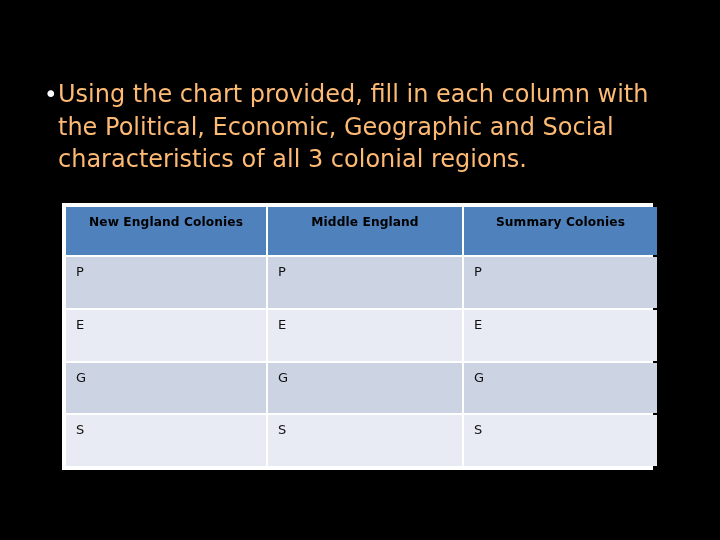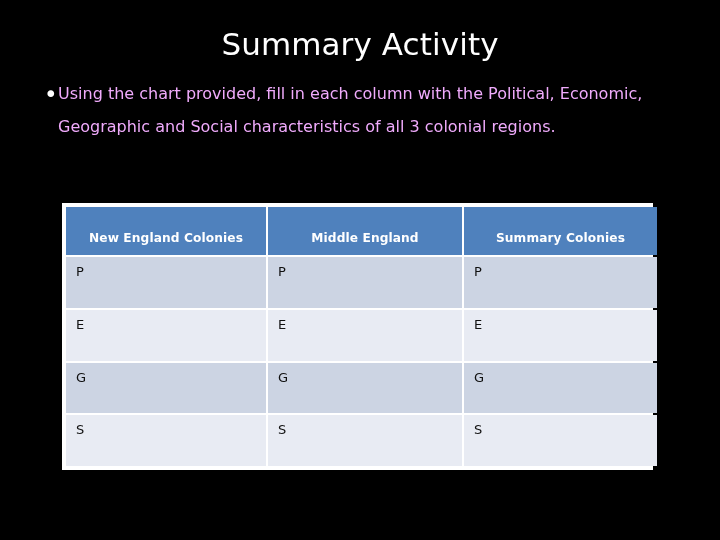--- a/index.html
+++ b/index.html
@@ -52,23 +52,23 @@
     width: 24px;
     color: #ffffff;
     font-size: 23px;
     line-height: 32px;
     text-align: left;
     padding-left: 10px;
     box-sizing: border-box;
   }
   .bullet-text {
     flex: 1 1 auto;
-    color: #f0abfc;
+    color: #fdba74;
     font-family: "DejaVu Sans", sans-serif;
-    font-size: 16px;
+    font-size: 24px;
     line-height: 32.5px;
     font-weight: 400;
     text-align: left;
   }
 
   
   .table-wrap {
     position: absolute;
     left: 62px;
     top: 203px;
@@ -80,27 +80,27 @@
   }
   table.summary-table {
     width: 100%;
     height: 100%;
     border-collapse: separate;
     border-spacing: 2px 2px;
     table-layout: fixed;
   }
   table.summary-table th {
     background: #4f81bd;
-    color: #ffffff;
+    color: #000000;
     font-family: "DejaVu Sans", sans-serif;
     font-size: 12.2px;
     font-weight: bold;
     text-align: center;
     vertical-align: top;
-    padding: 24px 4px 0 4px;
+    padding: 8px 4px 0 4px;
     height: 48px;
     box-sizing: border-box;
     letter-spacing: 0.1px;
   }
   table.summary-table td {
     font-family: "DejaVu Sans", sans-serif;
     font-size: 13px;
     color: #111111;
     text-align: left;
     vertical-align: top;
@@ -113,21 +113,20 @@
 
   .col-1 { width: 200px; }
   .col-2 { width: 194px; }
   .col-3 { width: 193px; }
 </style>
 </head>
 <body>
 
 <div class="slide">
 
-  <div class="slide-title">Summary Activity</div>
 
   <div class="body-block">
     <div class="bullet-row">
       <span class="bullet-dot">•</span>
       <span class="bullet-text">Using the chart provided, fill in each column with the Political, Economic, Geographic and Social characteristics of all 3 colonial regions.</span>
     </div>
   </div>
 
   <div class="table-wrap">
     <table class="summary-table">

